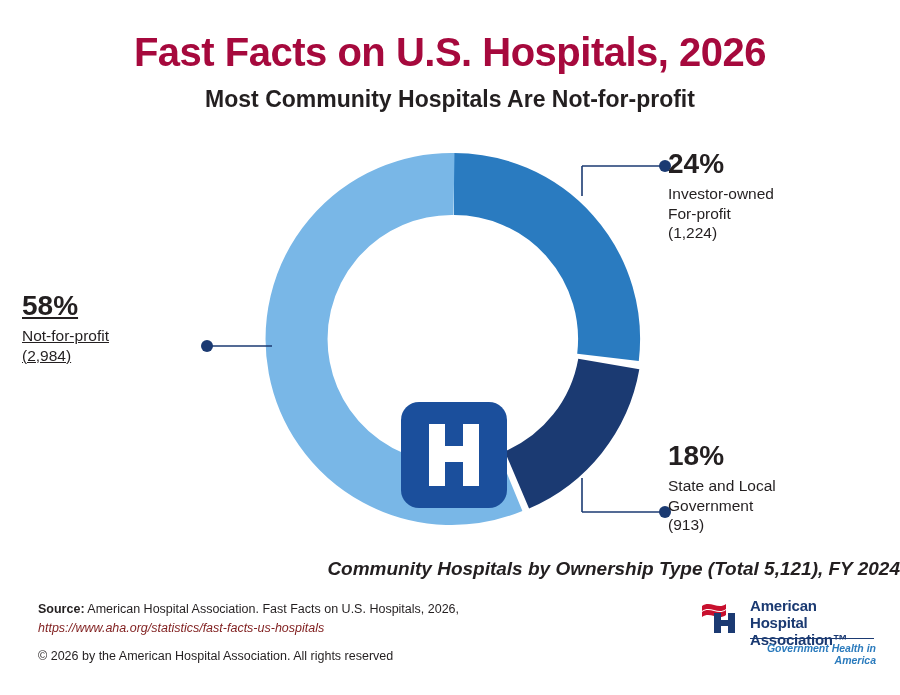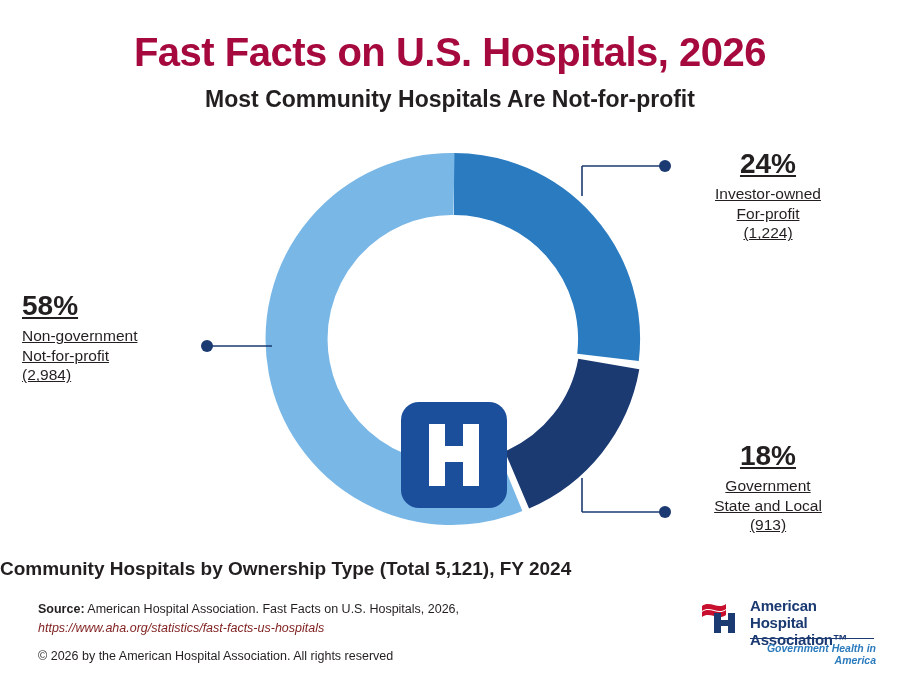--- a/index.html
+++ b/index.html
@@ -85,22 +85,21 @@
     font-size: 28px;
     font-weight: bold;
     display: block;
     margin-bottom: 2px;
   }
   .callout .ln {
     display: block;
     white-space: nowrap;
   }
   .callout.right {
-    text-align: center;
-    text-decoration: underline;
+    text-align: left;
   }
   .callout.left {
     text-decoration: underline;
   }
 
   #callout-investor {
     left: 668px;
     top: 146px;
     width: 200px;
   }
@@ -124,24 +123,25 @@
     height: 695px;
     pointer-events: none;
   }
 
   
   .caption {
     position: absolute;
     top: 558px;
     left: 0;
     width: 900px;
-    text-align: left;
+    text-align: right;
     font-size: 19px;
     font-weight: bold;
     color: #231f20;
+    font-style: italic;
   }
 
   
   .footer {
     position: absolute;
     left: 38px;
     top: 600px;
     width: 620px;
     font-size: 12.5px;
     color: #231f20;
@@ -251,29 +251,28 @@
 
   <div class="callout right" id="callout-investor">
     <span class="pct">24%</span>
     <span class="ln">Investor-owned</span>
     <span class="ln">For-profit</span>
     <span class="ln">(1,224)</span>
   </div>
 
   <div class="callout left" id="callout-nongov">
     <span class="pct">58%</span>
-    <span class="ln">Non-government</span>
     <span class="ln">Not-for-profit</span>
     <span class="ln">(2,984)</span>
   </div>
 
   <div class="callout right" id="callout-state">
     <span class="pct">18%</span>
+    <span class="ln">State and Local</span>
     <span class="ln">Government</span>
-    <span class="ln">State and Local</span>
     <span class="ln">(913)</span>
   </div>
 
   <div class="caption">Community Hospitals by Ownership Type (Total 5,121), FY 2024</div>
 
   <div class="footer">
     <div>
       <span class="src-label">Source:</span>
       <span>American Hospital Association. Fast Facts on U.S. Hospitals, 2026,</span>
     </div>

